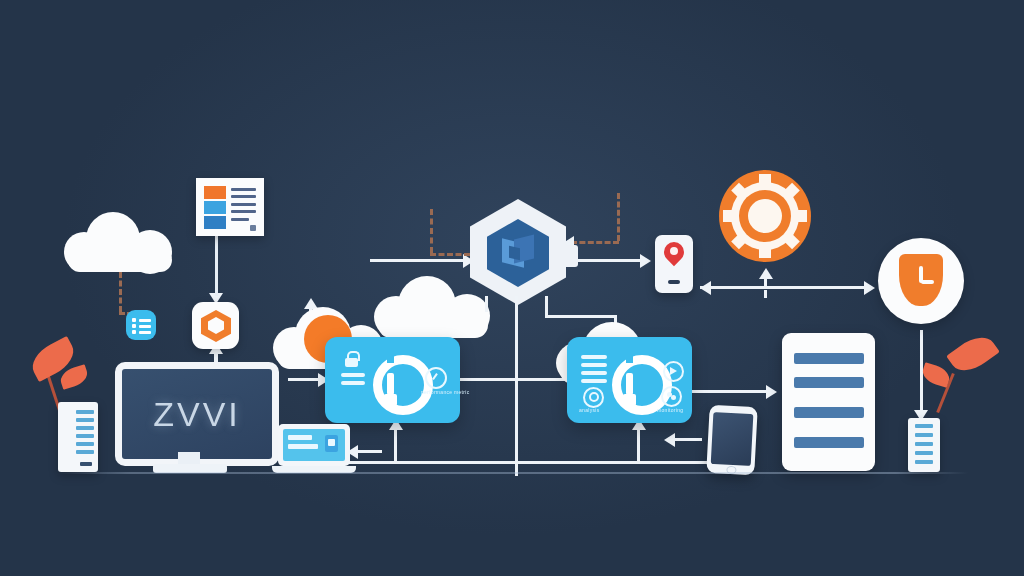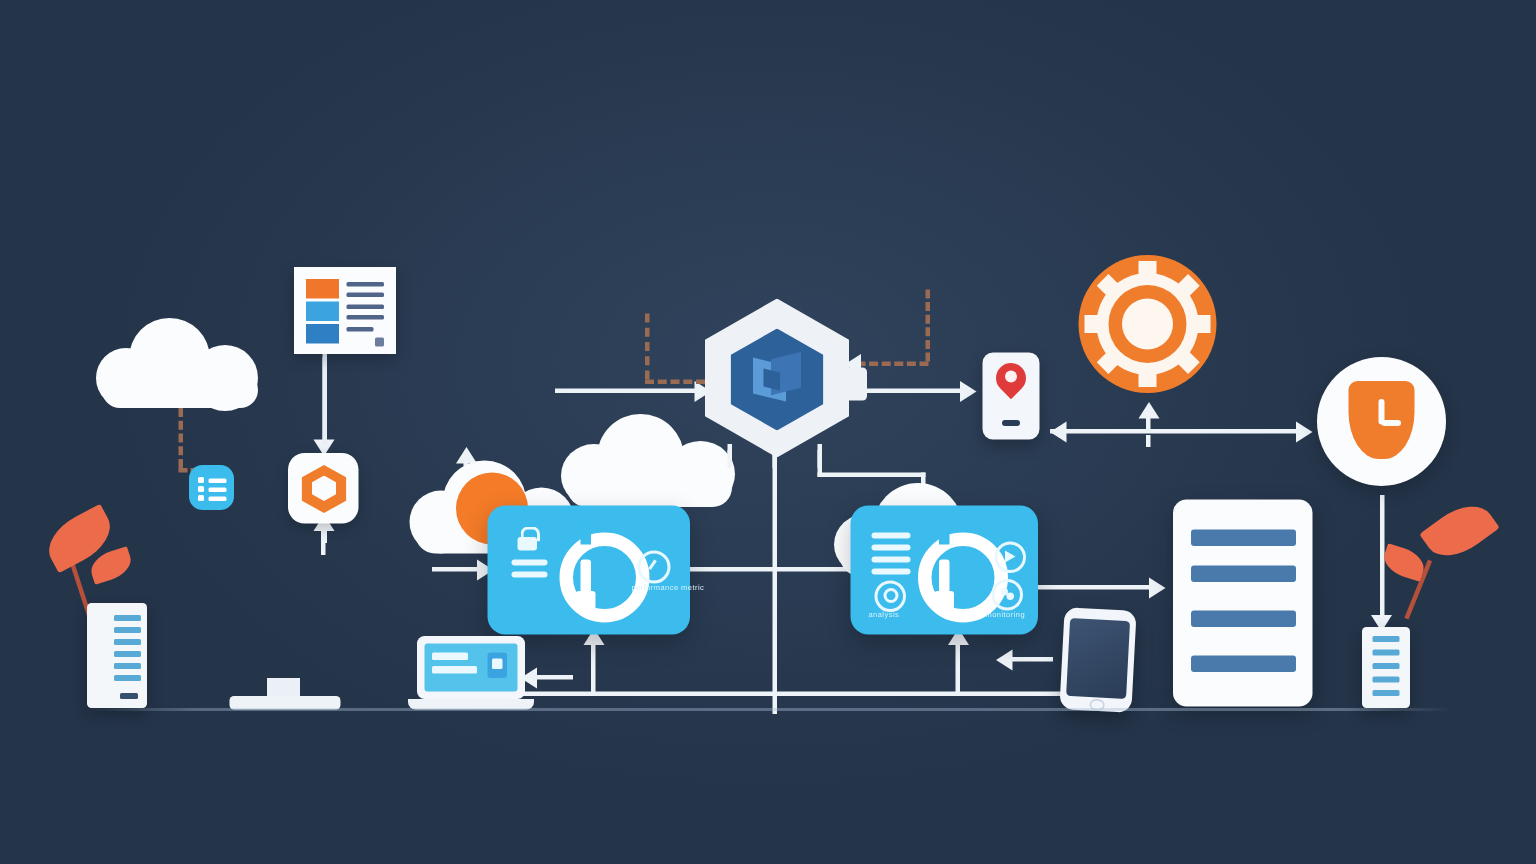--- a/index.html
+++ b/index.html
@@ -268,20 +268,23 @@
     <div style="position:absolute;left:15px;top:12px;width:8px;height:8px;background:#fdf1f1;border-radius:50%;"></div>
     <div style="position:absolute;left:13px;top:45px;width:12px;height:4px;background:#2b3c55;border-radius:2px;"></div>
   </div>
 
   <div class="circ-white" style="left:878px;top:238px;width:86px;height:86px;">
     <div style="position:absolute;left:21px;top:16px;width:44px;height:52px;background:#f07d2c;border-radius:6px 6px 46% 46%/6px 6px 60% 60%;"></div>
     <div style="position:absolute;left:41px;top:28px;width:4px;height:17px;background:#fbfcfd;border-radius:2px;"></div>
     <div style="position:absolute;left:43px;top:42px;width:13px;height:4px;background:#fbfcfd;border-radius:2px;"></div>
   </div>
 
+  <div class="monitor-frame" style="left:115px;top:362px;width:150px;height:90px;">
+    <span class="monitor-label">ZVVI</span>
+  </div>
   <div class="monitor-neck" style="left:178px;top:452px;width:22px;height:14px;"></div>
   <div class="monitor-foot" style="left:153px;top:464px;width:74px;height:9px;"></div>
 
   <div class="stem" style="left:52px;top:372px;width:3px;height:40px;transform:rotate(-18deg);"></div>
   <div class="leaf" style="left:30px;top:345px;width:46px;height:28px;transform:rotate(-28deg);"></div>
   <div class="leaf" style="left:60px;top:368px;width:28px;height:18px;transform:rotate(-18deg);"></div>
   <div class="server" style="left:58px;top:402px;width:40px;height:70px;">
     <div class="srvline" style="left:18px;top:8px;width:18px;height:4px;"></div>
     <div class="srvline" style="left:18px;top:16px;width:18px;height:4px;"></div>
     <div class="srvline" style="left:18px;top:24px;width:18px;height:4px;"></div>

